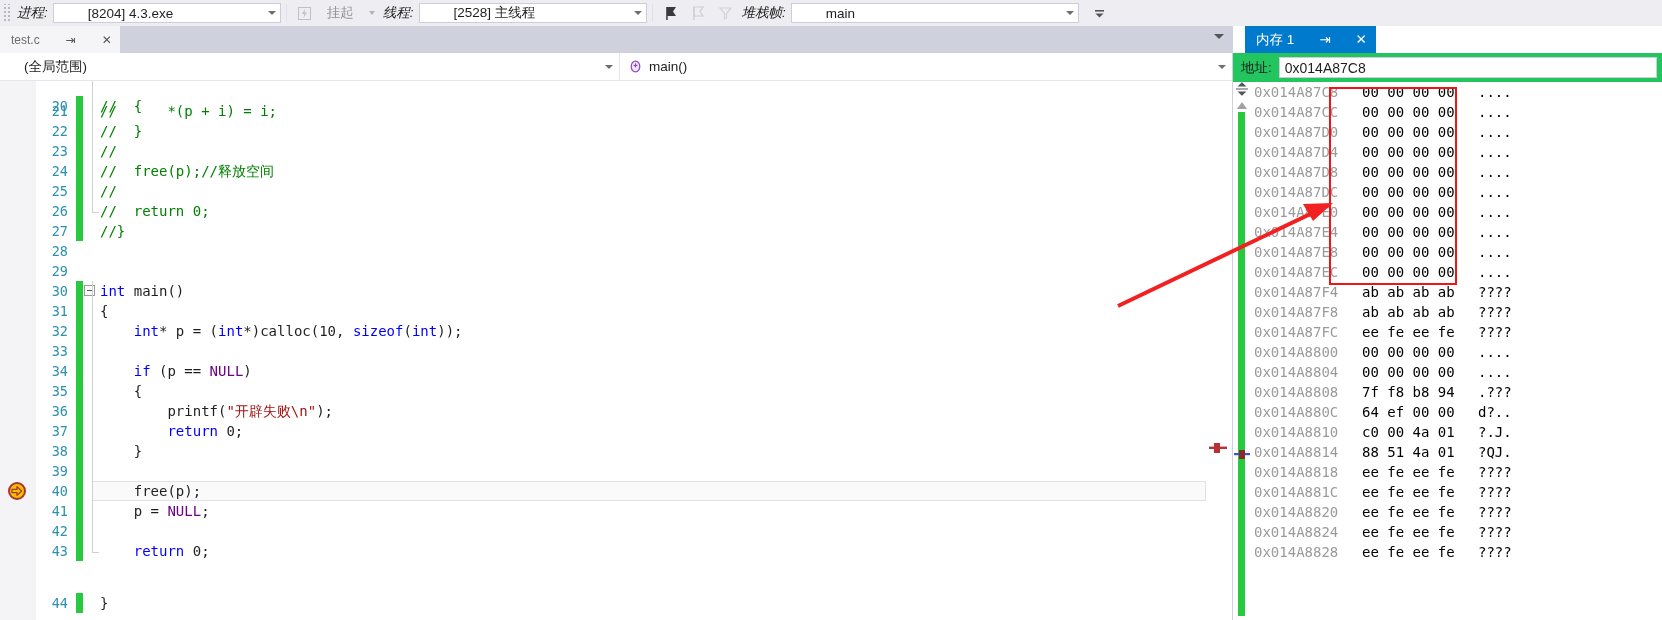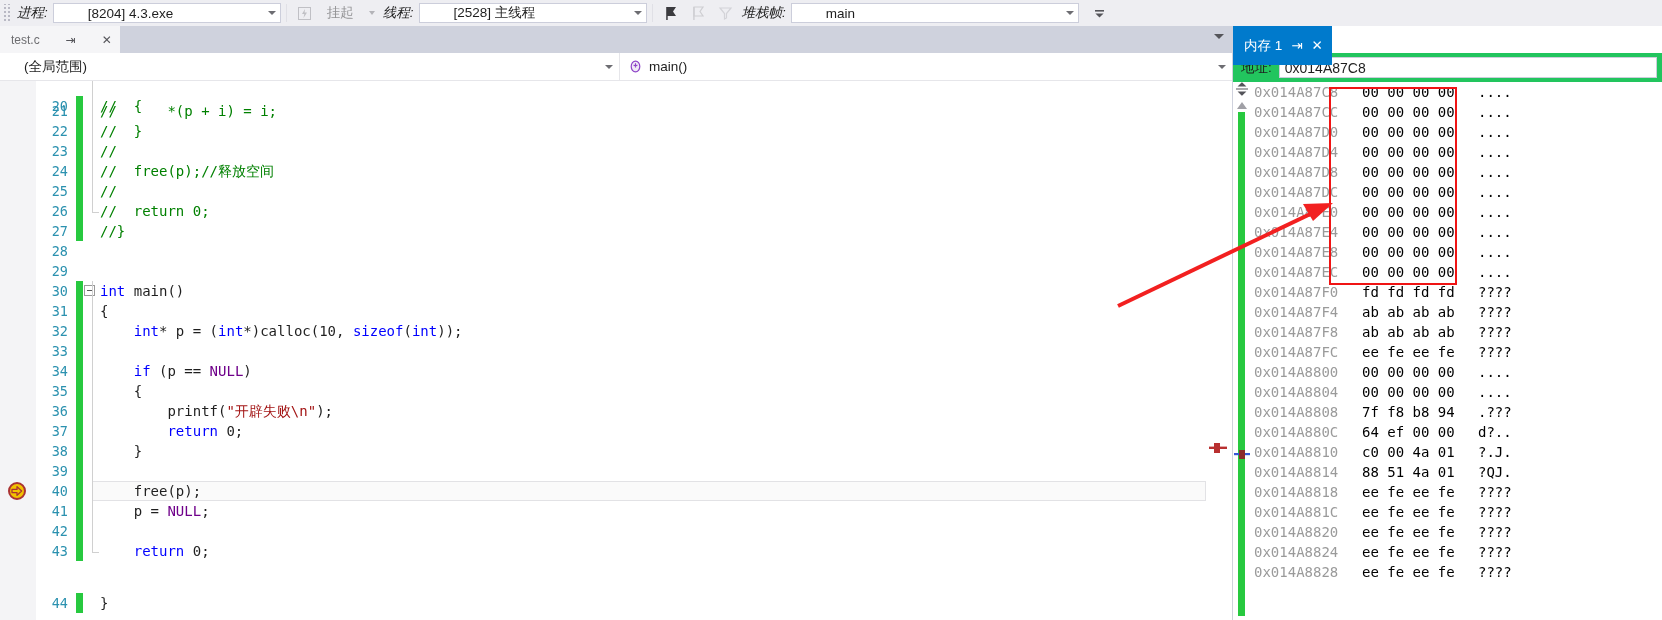--- a/index.html
+++ b/index.html
@@ -107,22 +107,22 @@
     border:1px solid #e2e2e5;background:#fafafa;box-sizing:border-box;
   }
   .bp-arrow{position:absolute;left:8px;width:18px;height:18px;}
 
   .ed-scroll{position:absolute;right:0;top:0;width:26px;height:100%;background:#fff;}
 
   
   .mem-pane{position:absolute;left:1232px;top:26px;width:430px;height:594px;background:#fff;border-left:1px solid #cfd2dd;}
   .mem-tabstrip{height:27px;background:#fff;position:relative;}
   .mem-tab{
-    position:absolute;left:0;top:0;height:39px;background:#007acc;color:#fff;
-    display:flex;align-items:center;gap:9px;padding:0 9px 0 11px;box-sizing:border-box;font-size:13.5px;
+    position:absolute;left:12px;top:0;height:27px;background:#007acc;color:#fff;
+    display:flex;align-items:center;gap:25px;padding:0 9px 0 11px;box-sizing:border-box;font-size:13.5px;
   }
   .mem-tab .pin-ico,.mem-tab .close-ico{color:#fff;}
   .mem-addrbar{height:29px;display:flex;align-items:center;gap:7px;padding-left:8px;background:#22c55e;}
   .mem-addrbar .alabel{font-size:13.5px;}
   .mem-addrinput{
     flex:1;height:21px;margin-right:6px;border:1px solid #cccedb;background:#fff;
     display:flex;align-items:center;padding-left:5px;box-sizing:border-box;font-size:14px;
   }
   .mem-body{position:relative;height:534px;background:#fff;overflow:hidden;}
   .mem-splitter{position:absolute;left:0;top:0;width:18px;height:14px;}
@@ -303,21 +303,20 @@
           <div class="mrow"><span class="maddr">0x014A87C8</span><span class="mhex">00 00 00 00</span><span class="mascii">....</span></div>
           <div class="mrow"><span class="maddr">0x014A87CC</span><span class="mhex">00 00 00 00</span><span class="mascii">....</span></div>
           <div class="mrow"><span class="maddr">0x014A87D0</span><span class="mhex">00 00 00 00</span><span class="mascii">....</span></div>
           <div class="mrow"><span class="maddr">0x014A87D4</span><span class="mhex">00 00 00 00</span><span class="mascii">....</span></div>
           <div class="mrow"><span class="maddr">0x014A87D8</span><span class="mhex">00 00 00 00</span><span class="mascii">....</span></div>
           <div class="mrow"><span class="maddr">0x014A87DC</span><span class="mhex">00 00 00 00</span><span class="mascii">....</span></div>
           <div class="mrow"><span class="maddr">0x014A87E0</span><span class="mhex">00 00 00 00</span><span class="mascii">....</span></div>
           <div class="mrow"><span class="maddr">0x014A87E4</span><span class="mhex">00 00 00 00</span><span class="mascii">....</span></div>
           <div class="mrow"><span class="maddr">0x014A87E8</span><span class="mhex">00 00 00 00</span><span class="mascii">....</span></div>
           <div class="mrow"><span class="maddr">0x014A87EC</span><span class="mhex">00 00 00 00</span><span class="mascii">....</span></div>
-          <div class="mrow"><span class="maddr">0x014A87F0</span><span class="mhex">fd fd fd fd</span><span class="mascii">????</span></div>
           <div class="mrow"><span class="maddr">0x014A87F4</span><span class="mhex">ab ab ab ab</span><span class="mascii">????</span></div>
           <div class="mrow"><span class="maddr">0x014A87F8</span><span class="mhex">ab ab ab ab</span><span class="mascii">????</span></div>
           <div class="mrow"><span class="maddr">0x014A87FC</span><span class="mhex">ee fe ee fe</span><span class="mascii">????</span></div>
           <div class="mrow"><span class="maddr">0x014A8800</span><span class="mhex">00 00 00 00</span><span class="mascii">....</span></div>
           <div class="mrow"><span class="maddr">0x014A8804</span><span class="mhex">00 00 00 00</span><span class="mascii">....</span></div>
           <div class="mrow"><span class="maddr">0x014A8808</span><span class="mhex">7f f8 b8 94</span><span class="mascii">.???</span></div>
           <div class="mrow"><span class="maddr">0x014A880C</span><span class="mhex">64 ef 00 00</span><span class="mascii">d?..</span></div>
           <div class="mrow"><span class="maddr">0x014A8810</span><span class="mhex">c0 00 4a 01</span><span class="mascii">?.J.</span></div>
           <div class="mrow"><span class="maddr">0x014A8814</span><span class="mhex">88 51 4a 01</span><span class="mascii">?QJ.</span></div>
           <div class="mrow"><span class="maddr">0x014A8818</span><span class="mhex">ee fe ee fe</span><span class="mascii">????</span></div>

